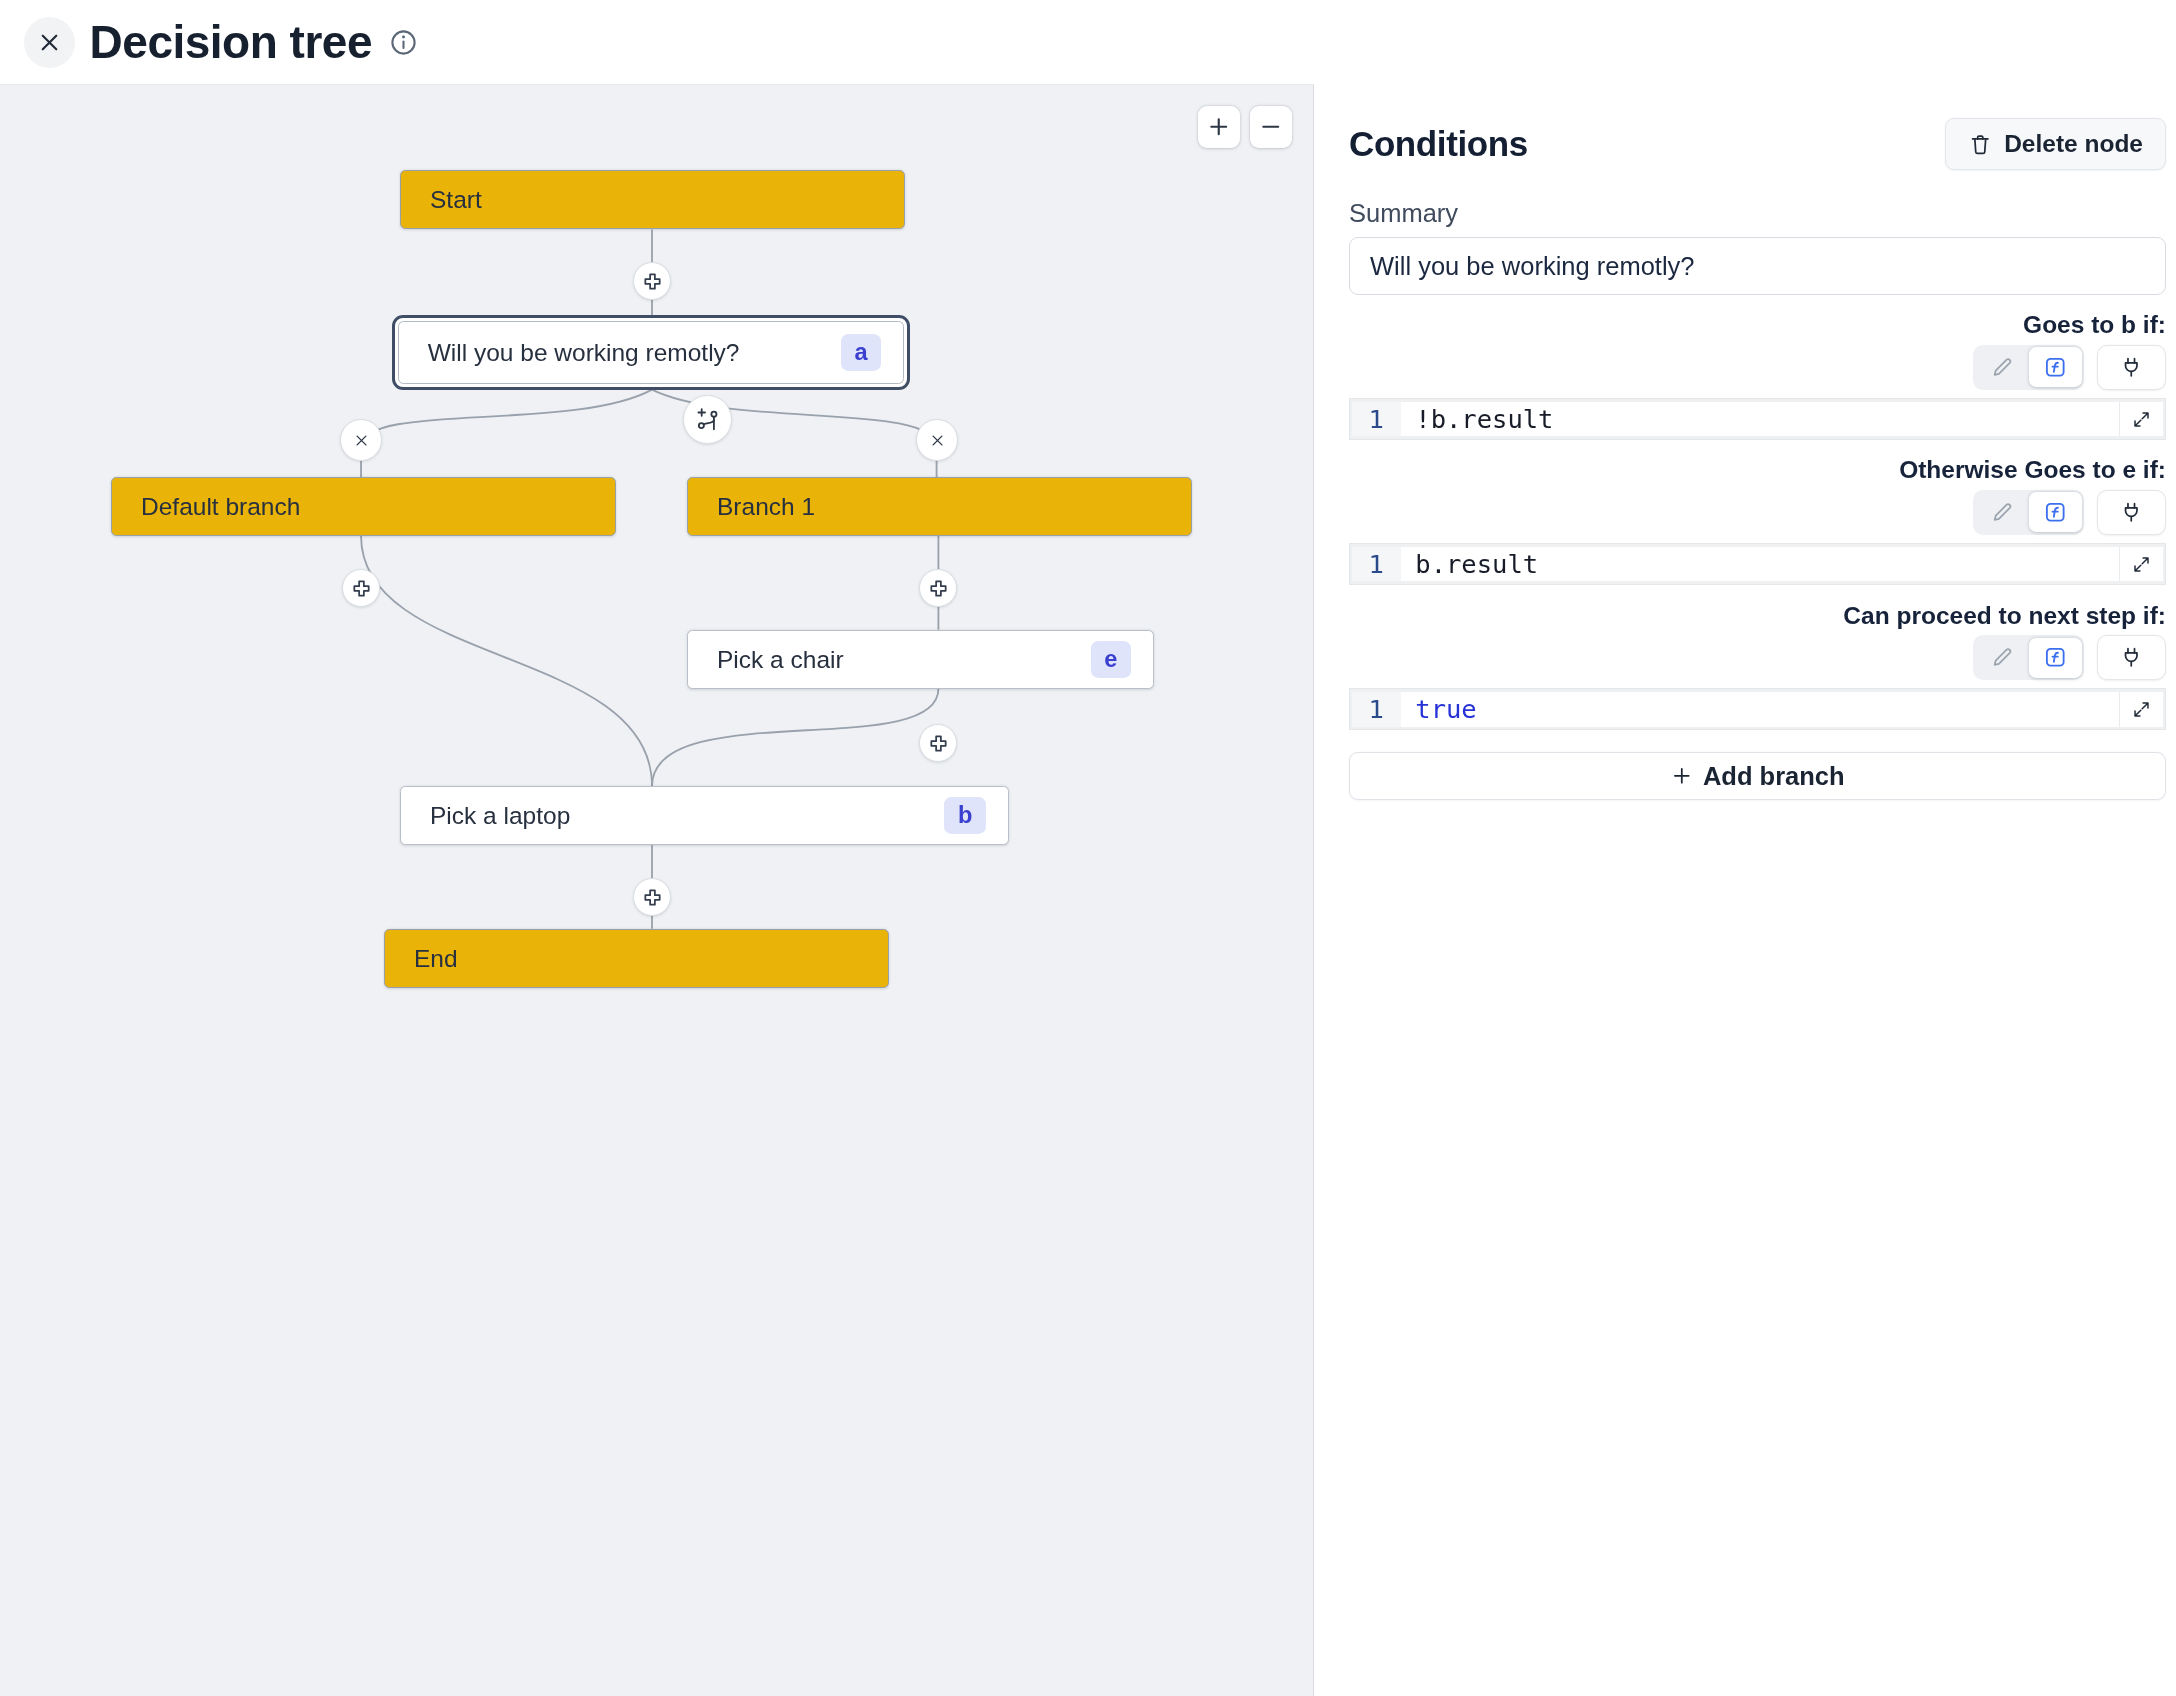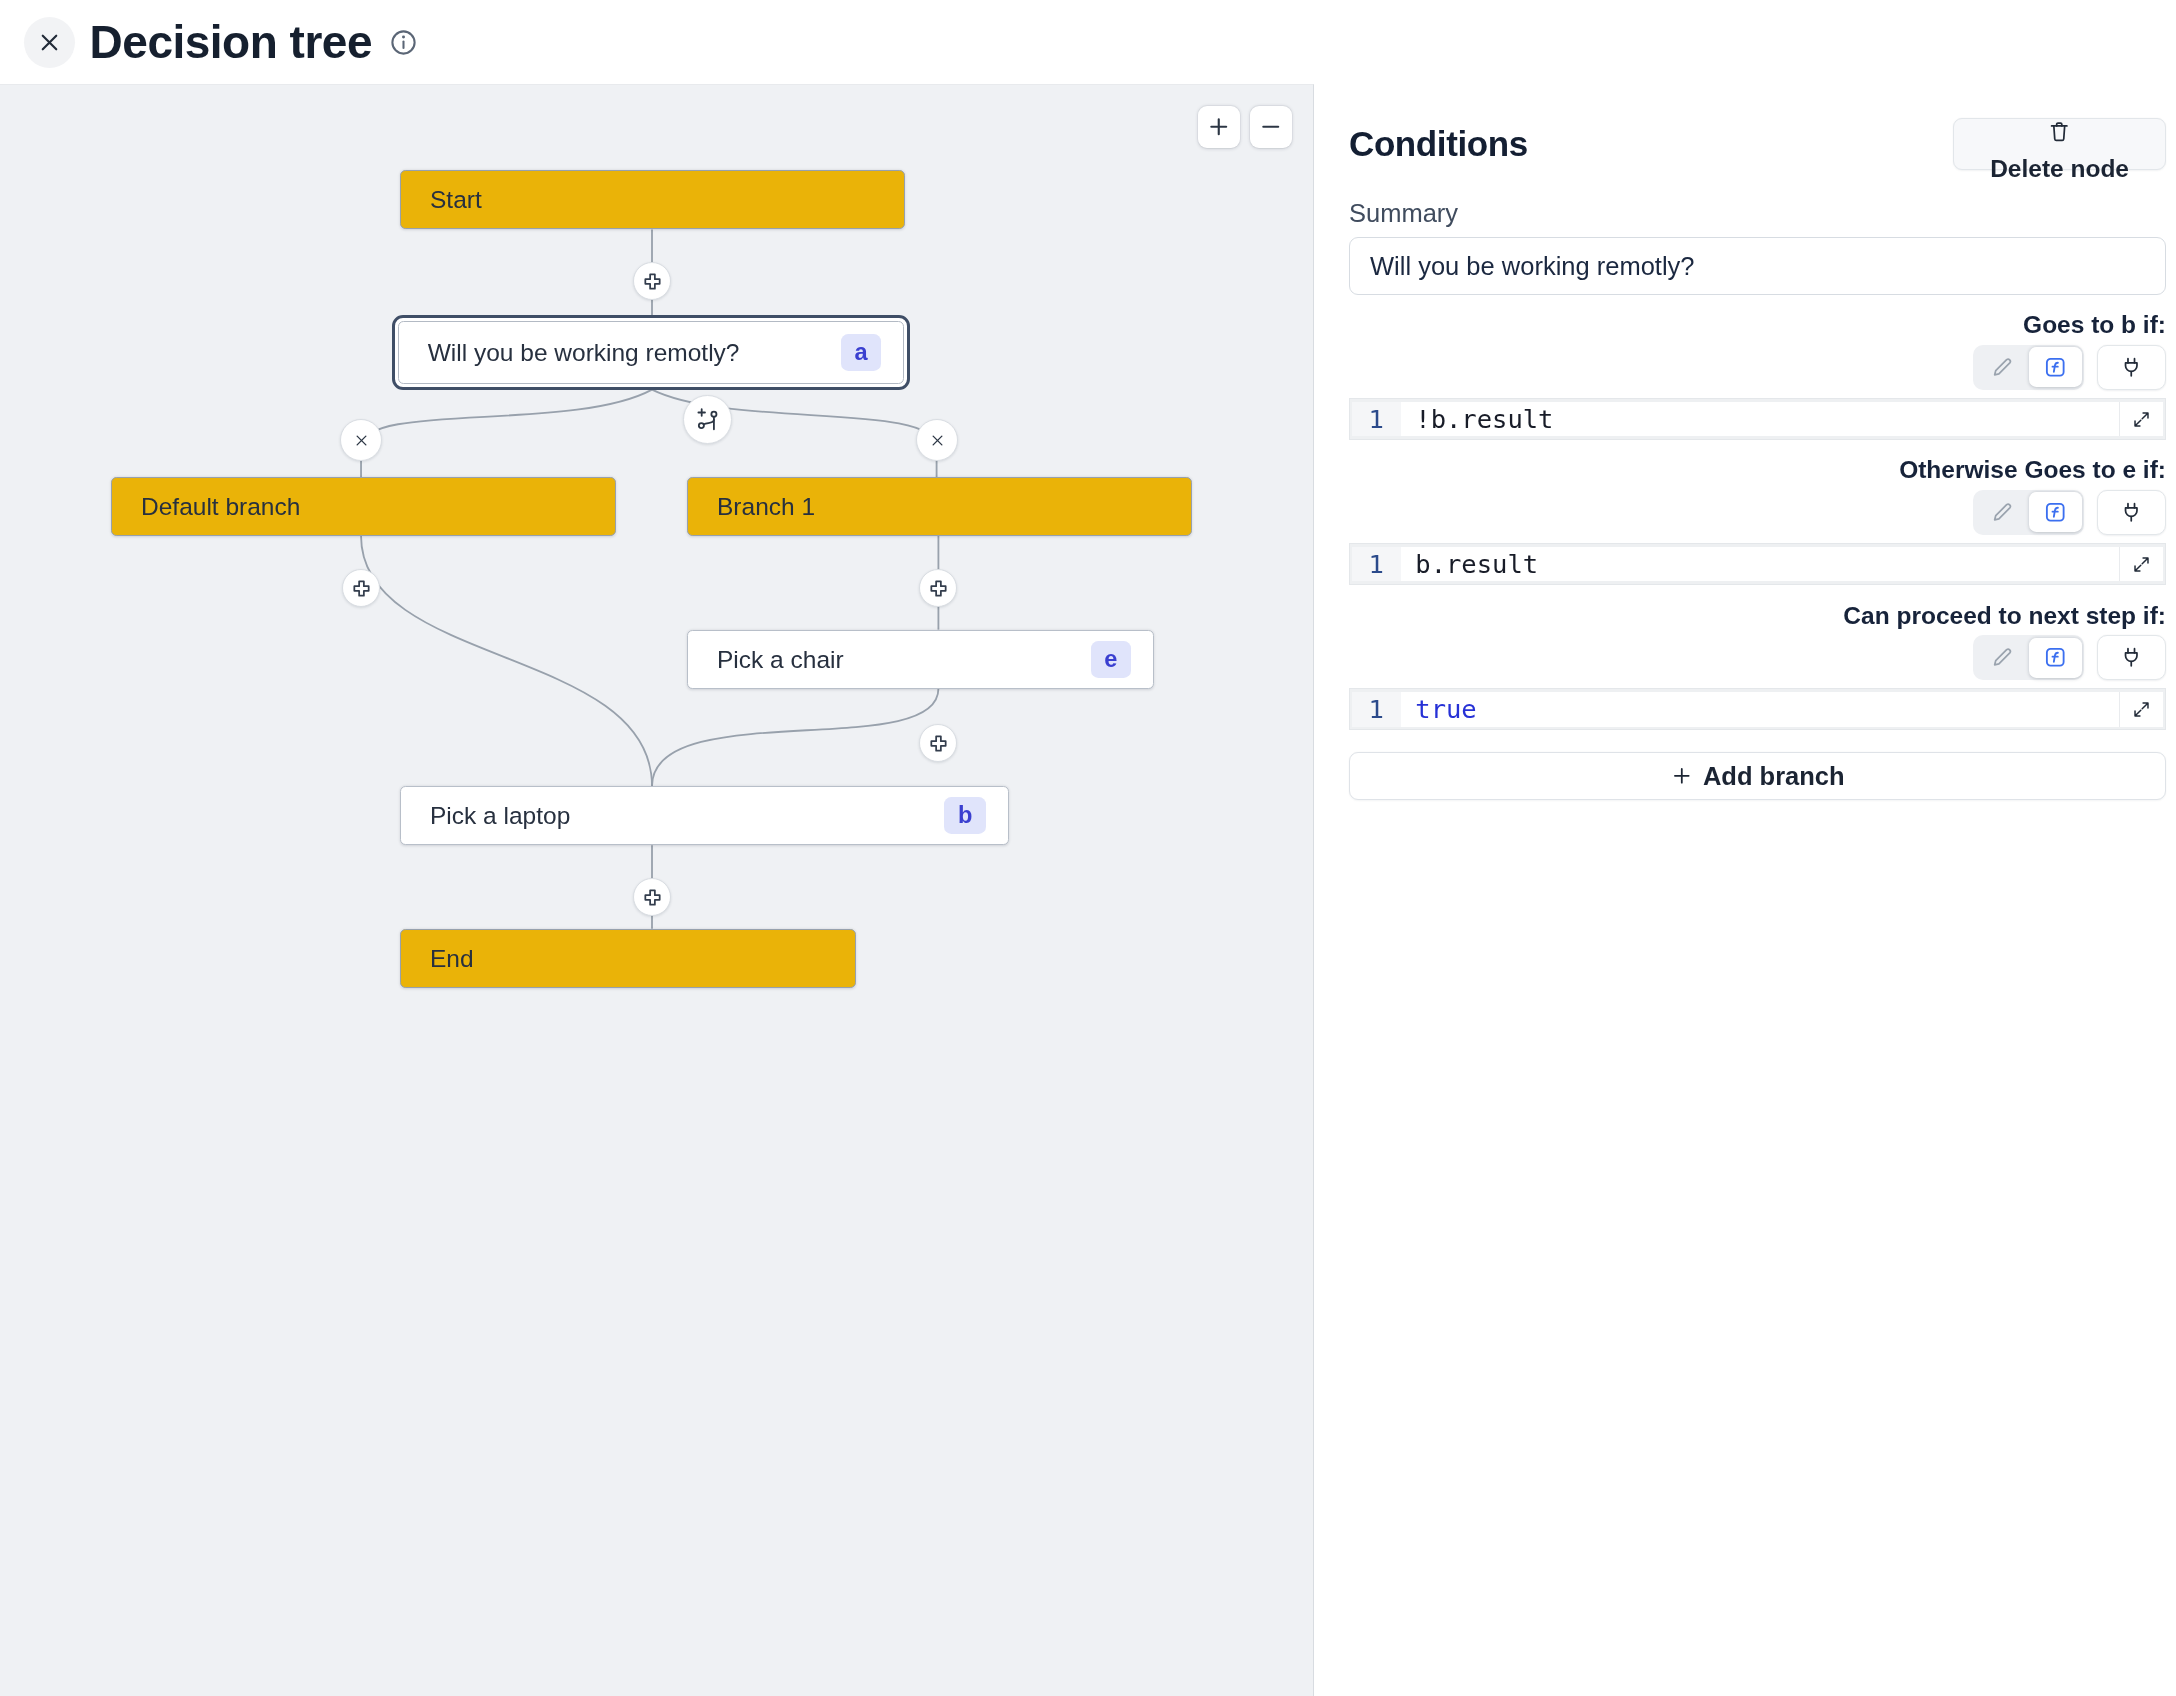--- a/index.html
+++ b/index.html
@@ -75,25 +75,25 @@
   .branch-btn { width: 49px; height: 49px; }
 
   
   .panel {
     position: absolute; left: 1315px; top: 0; width: 862px; height: 1696px;
     background: #ffffff; padding: 118px 11px 0 34px; z-index: 4;
   }
   .panel-head { display: flex; align-items: center; justify-content: space-between; }
   .panel-title { font-size: 35px; font-weight: 700; color: #141f33; letter-spacing: -0.4px; }
   .delete-btn {
-    height: 52px; padding: 0 36px; border-radius: 9px;
+    height: 52px; padding: 0 22px; border-radius: 9px;
     background: #f7f8fa; border: 0.9px solid #e2e6ea;
     box-shadow: 0 0.9px 1.8px rgba(20,30,50,.06);
     display: flex; align-items: center; gap: 11.8px; cursor: pointer;
-    font-family: inherit; font-size: 24.5px; font-weight: 600; color: #1b2433; flex-direction: column;
+    font-family: inherit; font-size: 24.5px; font-weight: 600; color: #1b2433;
   }
   .summary-label { display: block; margin-top: 29px; font-size: 25.5px; color: #404c5e; }
   .summary-input {
     margin-top: 9px; width: 100%; height: 58px; border-radius: 9px;
     border: 0.9px solid #d7dce2; background: #fff; padding: 0 20px;
     font-family: inherit; font-size: 25.5px; color: #1b2840; outline: none;
   }
   .sec-head {
     display: flex; align-items: flex-end; justify-content: space-between; margin-top: 16.4px; flex-direction: column;
   }
@@ -214,21 +214,21 @@
   <div class="node node-white" style="left:687px;top:545px;width:467px">
     <span>Pick a chair</span>
     <span class="badge">e</span>
   </div>
 
   <div class="node node-white" style="left:400px;top:701px;width:609px">
     <span>Pick a laptop</span>
     <span class="badge">b</span>
   </div>
 
-  <div class="node node-gray" style="left:400px;top:844px;width:456px">
+  <div class="node node-gray" style="left:384px;top:844px;width:505px">
     <span>End</span>
   </div>
 
   <button class="wire-btn plus-btn" style="left:633px;top:177px">
       <span style="display:flex">
         <svg viewBox="0 0 24 24" width="21" height="21">
           <path d="M9.3 3.8h5.4v5.5h5.5v5.4h-5.5v5.5H9.3v-5.5H3.8V9.3h5.5z" fill="#fff" stroke="#333d4d" stroke-width="2" stroke-linejoin="round"></path>
         </svg>
       </span>
     </button>

